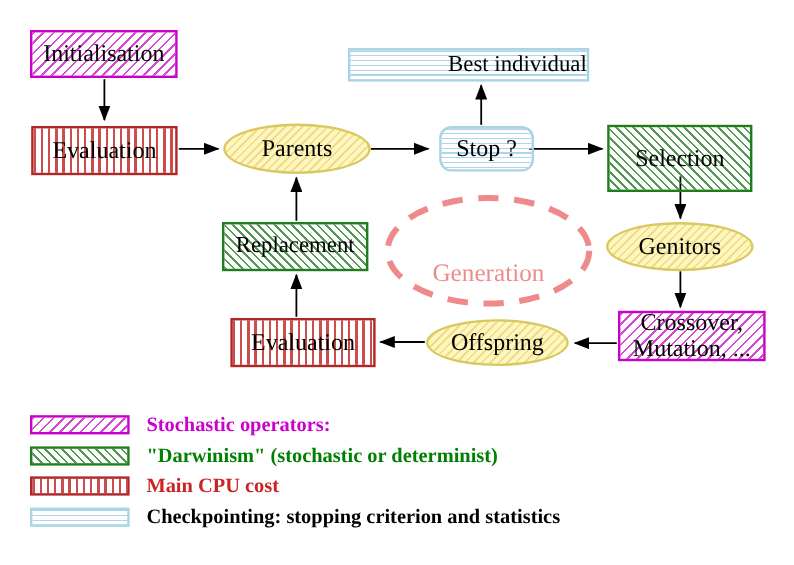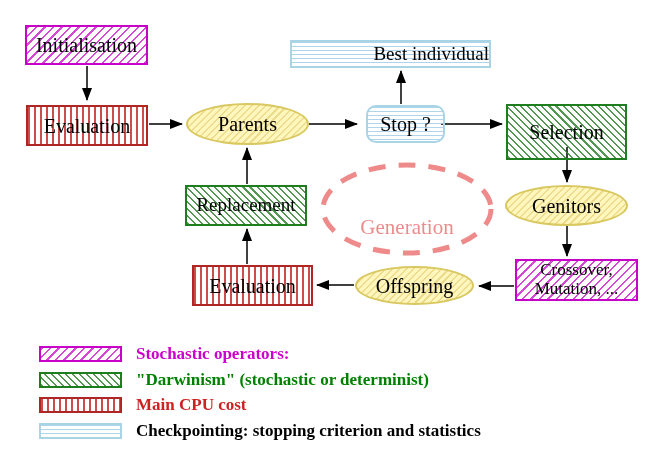--- a/index.html
+++ b/index.html
@@ -30,29 +30,29 @@
   .lines-cyan {
     border: 2px solid #A8D4E6;
     background: repeating-linear-gradient(180deg, rgba(160,205,230,0.85) 0 1px, rgba(255,255,255,0) 1px 4px);
   }
   .ellipse { border-radius: 50%; }
   .ellipse-yellow {
     border: 2px solid #D9C75F;
     background: repeating-linear-gradient(135deg, #EDDC8C 0 1.5px, #FFF6BE 1.5px 5px);
   }
   .rounded { border-radius: 10px; }
-  .two-line { font-size: 17px; white-space: normal; flex-direction: column; }
+  .two-line { font-size: 20px; white-space: normal; flex-direction: column; }
   .two-line span { display: block; }
 
   .generation-label {
     position: absolute; left: 323px; top: 195px; width: 168px; text-align: center;
     color: #EC8B8B; font-size: 21px; margin-top: 20px;
   }
 
-  .legend-row { position: absolute; left: 39px; display: flex; align-items: center; height: 20px; }
+  .legend-row { position: absolute; left: 25px; display: flex; align-items: center; height: 20px; }
   .legend-swatch { width: 83px; height: 16px; box-sizing: border-box; flex: 0 0 auto; }
   .legend-swatch.lines-cyan, .legend-swatch.hatch-magenta,
   .legend-swatch.hatch-green, .legend-swatch.lines-red { border-width: 2px; }
   .legend-text { margin-left: 14px; font-size: 17px; font-weight: bold; white-space: nowrap; }
   .seg-gap { margin-left: 12px; }
   .c-magenta { color: #CC00CC; }
   .c-gold    { color: #FFCC00; }
   .c-green   { color: #008000; }
   .c-red     { color: #CC2222; text-align: right; }
   .c-blue    { color: #000000; }

